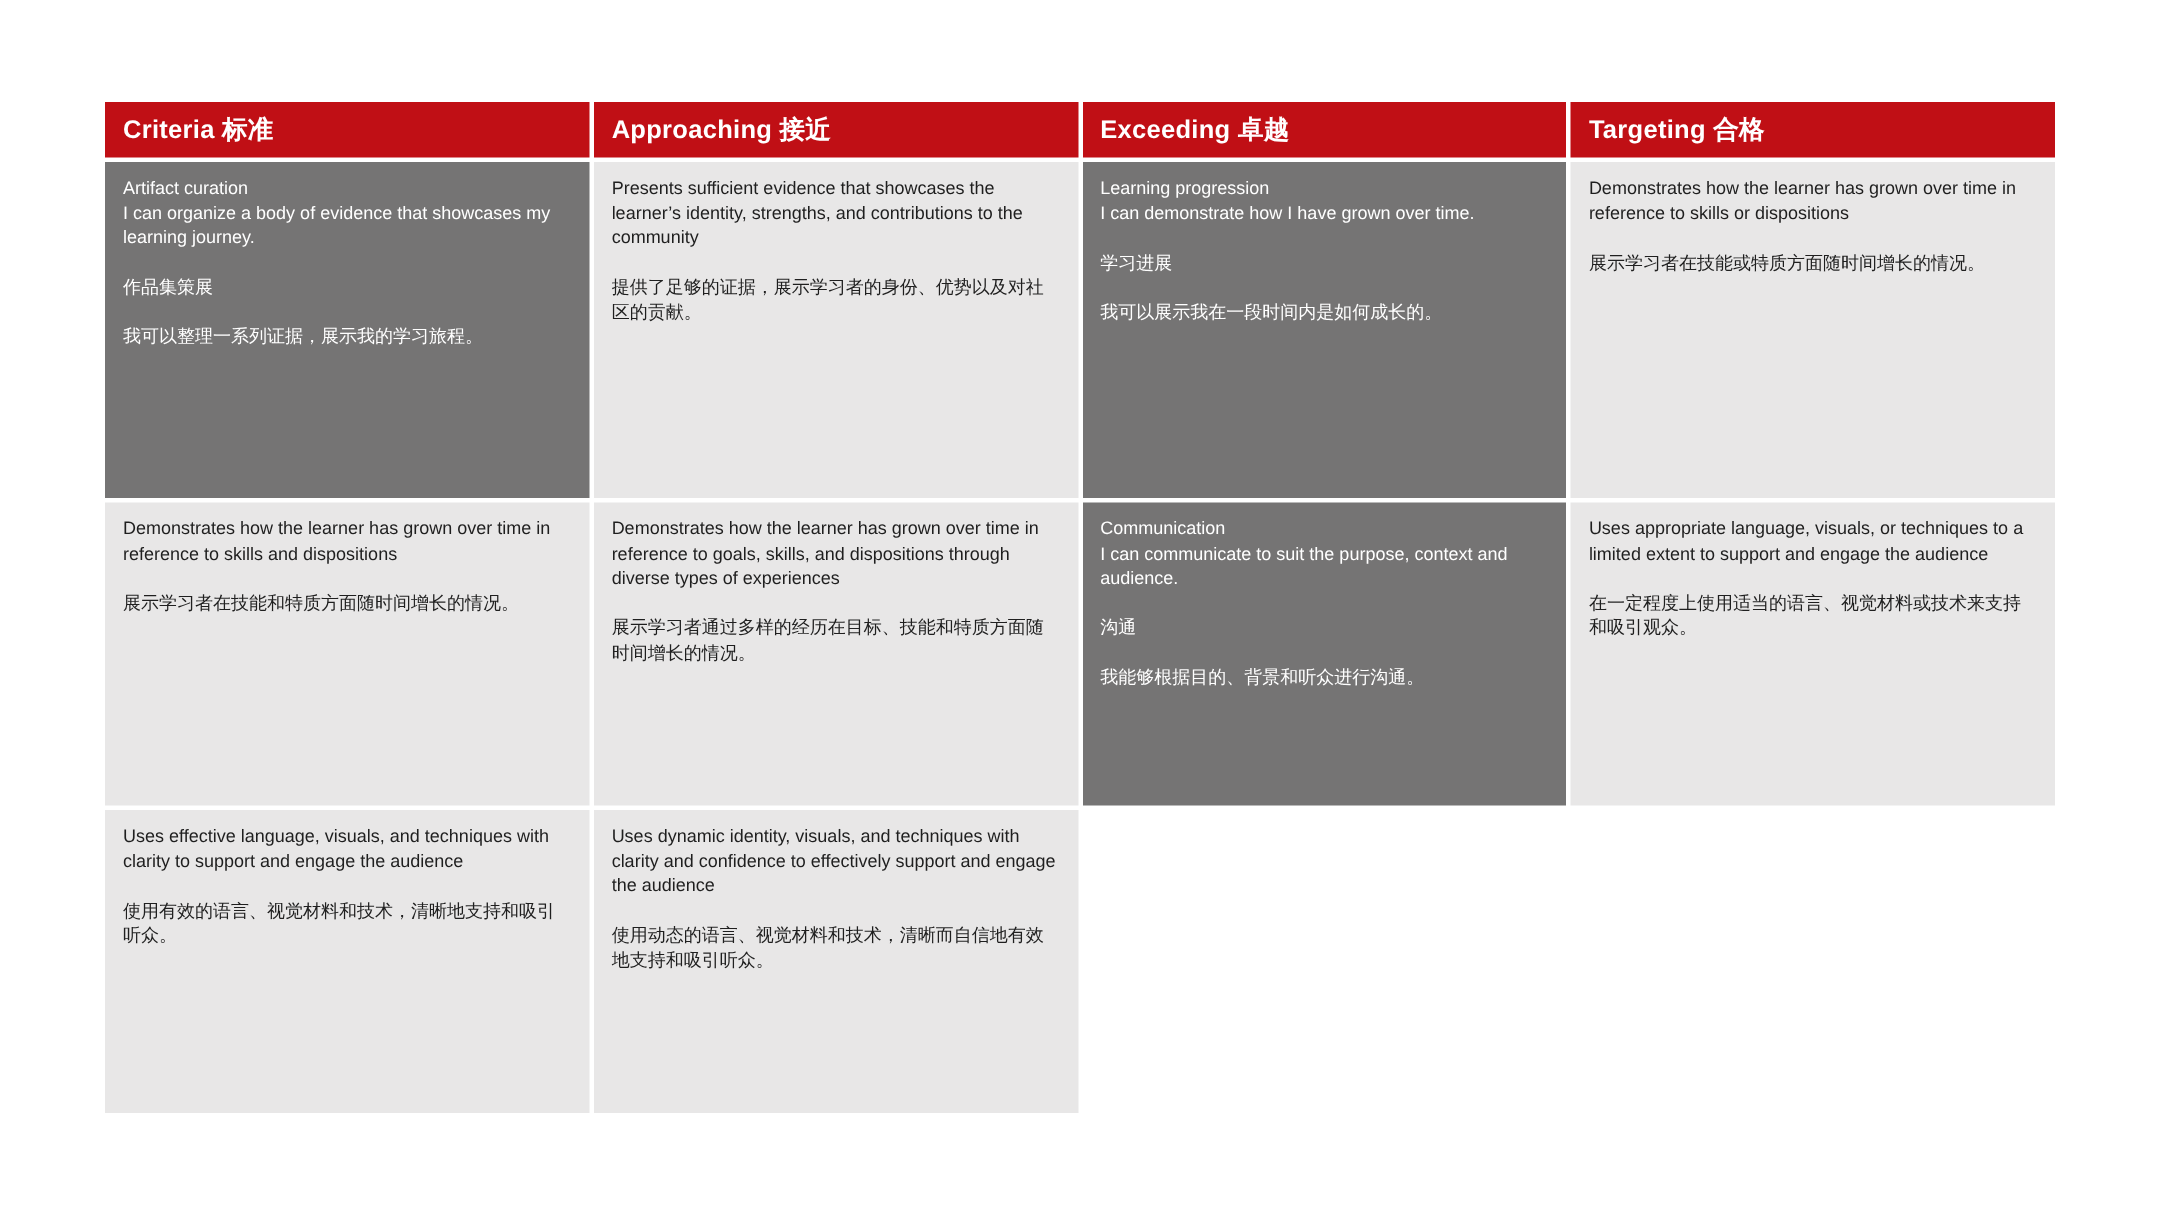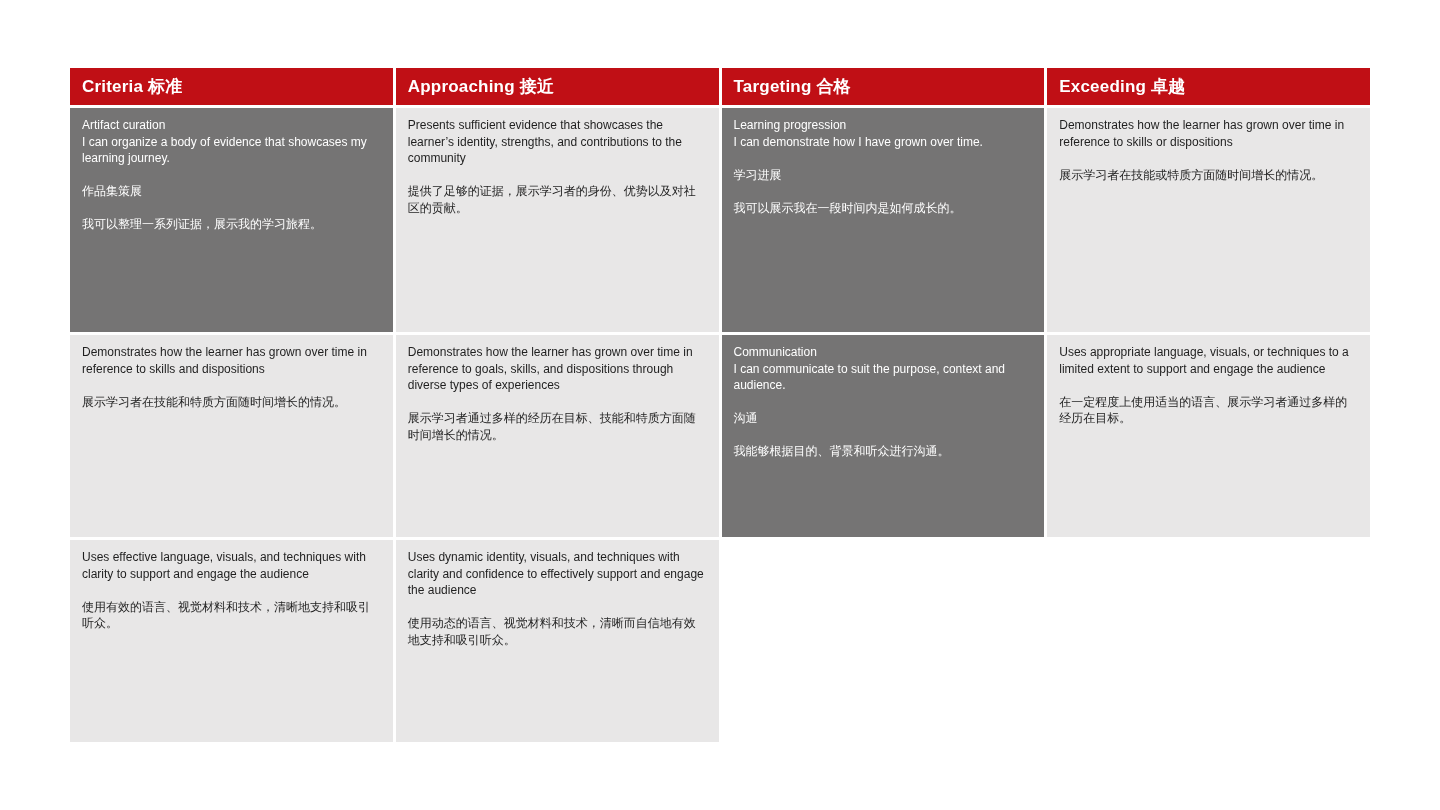--- a/index.html
+++ b/index.html
@@ -54,22 +54,22 @@
     color: var(--criteria-text);
   }
 </style>
 </head>
 <body>
 
 <div class="rubric-table">
 
   <div class="header-cell">Criteria 标准</div>
   <div class="header-cell">Approaching 接近</div>
+  <div class="header-cell">Exceeding 卓越</div>
   <div class="header-cell">Targeting 合格</div>
-  <div class="header-cell">Exceeding 卓越</div>
 
   <div class="body-cell criteria-cell">Artifact curation
 I can organize a body of evidence that showcases my learning journey.
 
 作品集策展
 
 我可以整理一系列证据，展示我的学习旅程。</div>
   <div class="body-cell">Presents sufficient evidence that showcases the learner’s identity, strengths, and contributions to the community
 
 提供了足够的证据，展示学习者的身份、优势以及对社区的贡献。</div>
@@ -91,20 +91,20 @@
 展示学习者通过多样的经历在目标、技能和特质方面随时间增长的情况。</div>
 
   <div class="body-cell criteria-cell">Communication
 I can communicate to suit the purpose, context and audience.
 
 沟通
 
 我能够根据目的、背景和听众进行沟通。</div>
   <div class="body-cell">Uses appropriate language, visuals, or techniques to a limited extent to support and engage the audience
 
-在一定程度上使用适当的语言、展示学习者通过多样的经历在目标。</div>
+在一定程度上使用适当的语言、视觉材料或技术来支持和吸引观众。</div>
   <div class="body-cell">Uses effective language, visuals, and techniques with clarity to support and engage the audience
 
 使用有效的语言、视觉材料和技术，清晰地支持和吸引听众。</div>
   <div class="body-cell">Uses dynamic identity, visuals, and techniques with clarity and confidence to effectively support and engage the audience
 
 使用动态的语言、视觉材料和技术，清晰而自信地有效地支持和吸引听众。</div>
 </div>
 
 </body></html>

